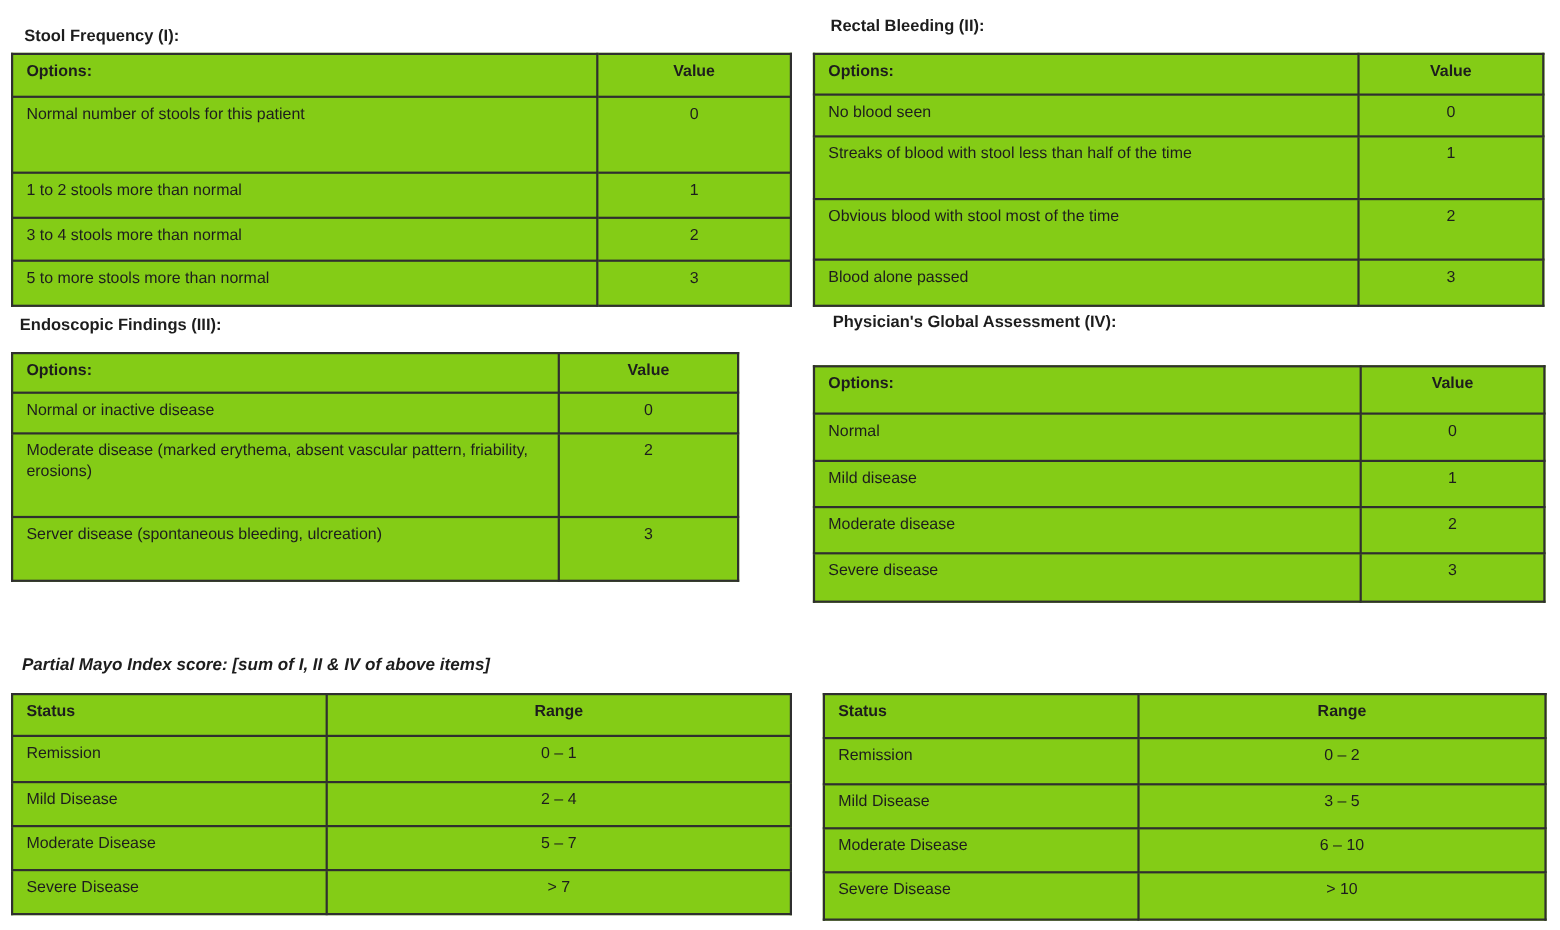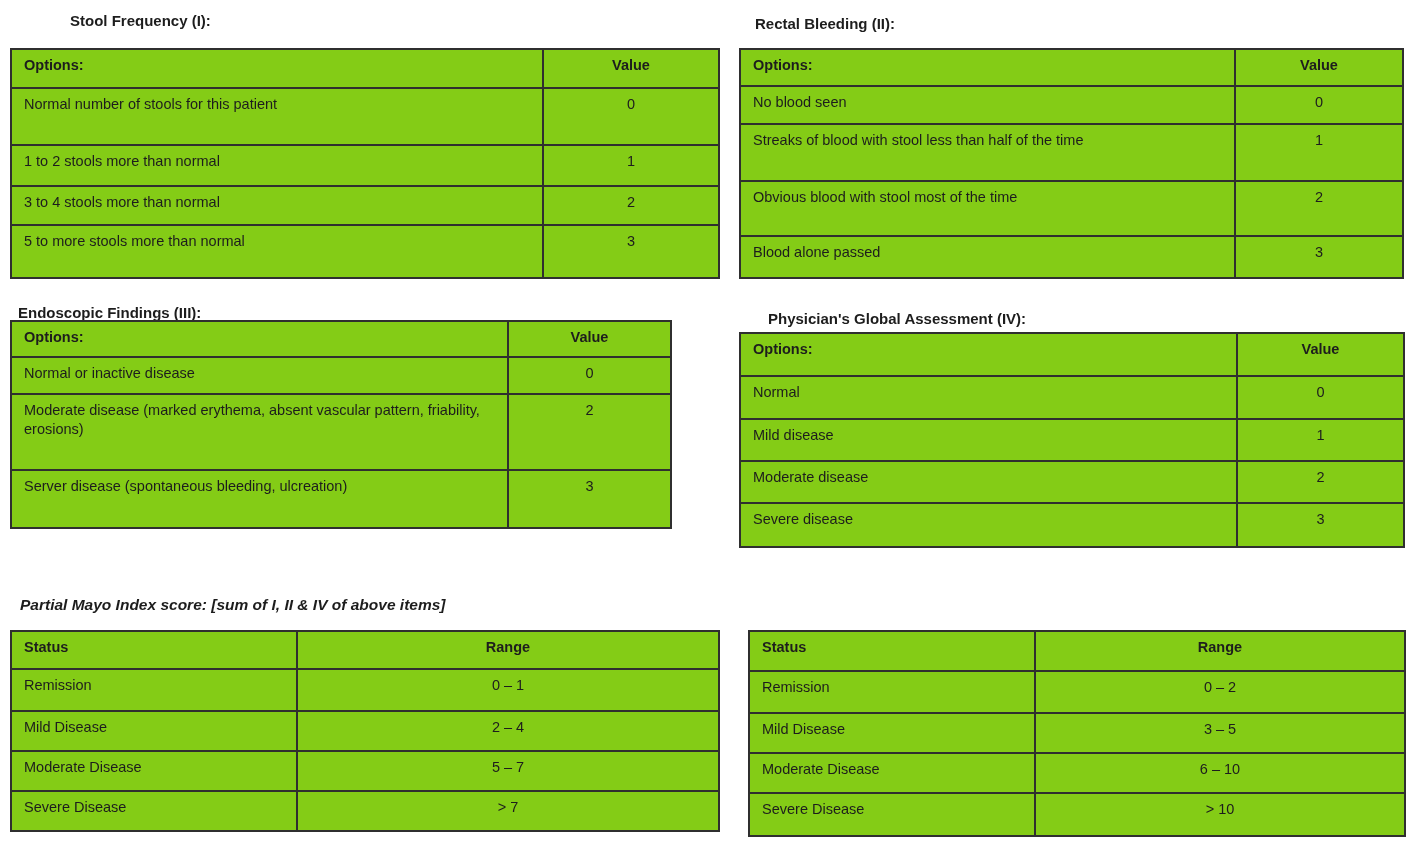--- a/index.html
+++ b/index.html
@@ -44,44 +44,44 @@
     text-align: center;
     padding-left: 4px;
     padding-right: 4px;
   }
 </style>
 </head>
 <body>
 
 <div class="doc">
 
-  <div class="sec-title" style="left:22px; top:11px;margin-left:48px;">Stool Frequency (I):</div>
+  <div class="sec-title" style="left:22px; top:23px;">Stool Frequency (I):</div>
   <table class="tbl" style="left:10px; top:48px; width:708px;">
     <colgroup>
         <col style="width:532px">
         <col style="width:176px">
       </colgroup>
     <tbody>
         <tr style="height:39px">
       <th class="opt">Options:</th>
       <th class="val">Value</th>
     </tr>
-    <tr style="height:57px">
+    <tr style="height:69px">
       <td class="opt">Normal number of stools for this patient</td>
       <td class="val">0</td>
     </tr>
     <tr style="height:41px">
       <td class="opt">1 to 2 stools more than normal</td>
       <td class="val">1</td>
     </tr>
     <tr style="height:39px">
       <td class="opt">3 to 4 stools more than normal</td>
       <td class="val">2</td>
     </tr>
-    <tr style="height:53px">
+    <tr style="height:41px">
       <td class="opt">5 to more stools more than normal</td>
       <td class="val">3</td>
     </tr>
   </tbody>
     </table>
 
   <div class="sec-title" style="left:755px; top:14px;">Rectal Bleeding (II):</div>
   <table class="tbl" style="left:739px; top:48px; width:663px;">
     <colgroup>
         <col style="width:495px">
@@ -104,21 +104,21 @@
       <td class="opt">Obvious blood with stool most of the time</td>
       <td class="val">2</td>
     </tr>
     <tr style="height:42px">
       <td class="opt">Blood alone passed</td>
       <td class="val">3</td>
     </tr>
   </tbody>
     </table>
 
-  <div class="sec-title" style="left:18px; top:303px;">Endoscopic Findings (III):</div>
+  <div class="sec-title" style="left:18px; top:286px;">Endoscopic Findings (III):</div>
   <table class="tbl" style="left:10px; top:320px; width:660px;">
     <colgroup>
         <col style="width:497px">
         <col style="width:163px">
       </colgroup>
     <tbody>
         <tr style="height:36px">
       <th class="opt">Options:</th>
       <th class="val">Value</th>
     </tr>
@@ -130,21 +130,21 @@
       <td class="opt">Moderate disease (marked erythema, absent vascular pattern, friability, erosions)</td>
       <td class="val">2</td>
     </tr>
     <tr style="height:58px">
       <td class="opt">Server disease (spontaneous bleeding, ulcreation)</td>
       <td class="val">3</td>
     </tr>
   </tbody>
     </table>
 
-  <div class="sec-title" style="left:757px; top:309px;margin-left:11px;">Physician's Global Assessment (IV):</div>
+  <div class="sec-title" style="left:757px; top:283px;">Physician's Global Assessment (IV):</div>
   <table class="tbl" style="left:739px; top:332px; width:664px;">
     <colgroup>
         <col style="width:497px">
         <col style="width:167px">
       </colgroup>
     <tbody>
         <tr style="height:43px">
       <th class="opt">Options:</th>
       <th class="val">Value</th>
     </tr>

